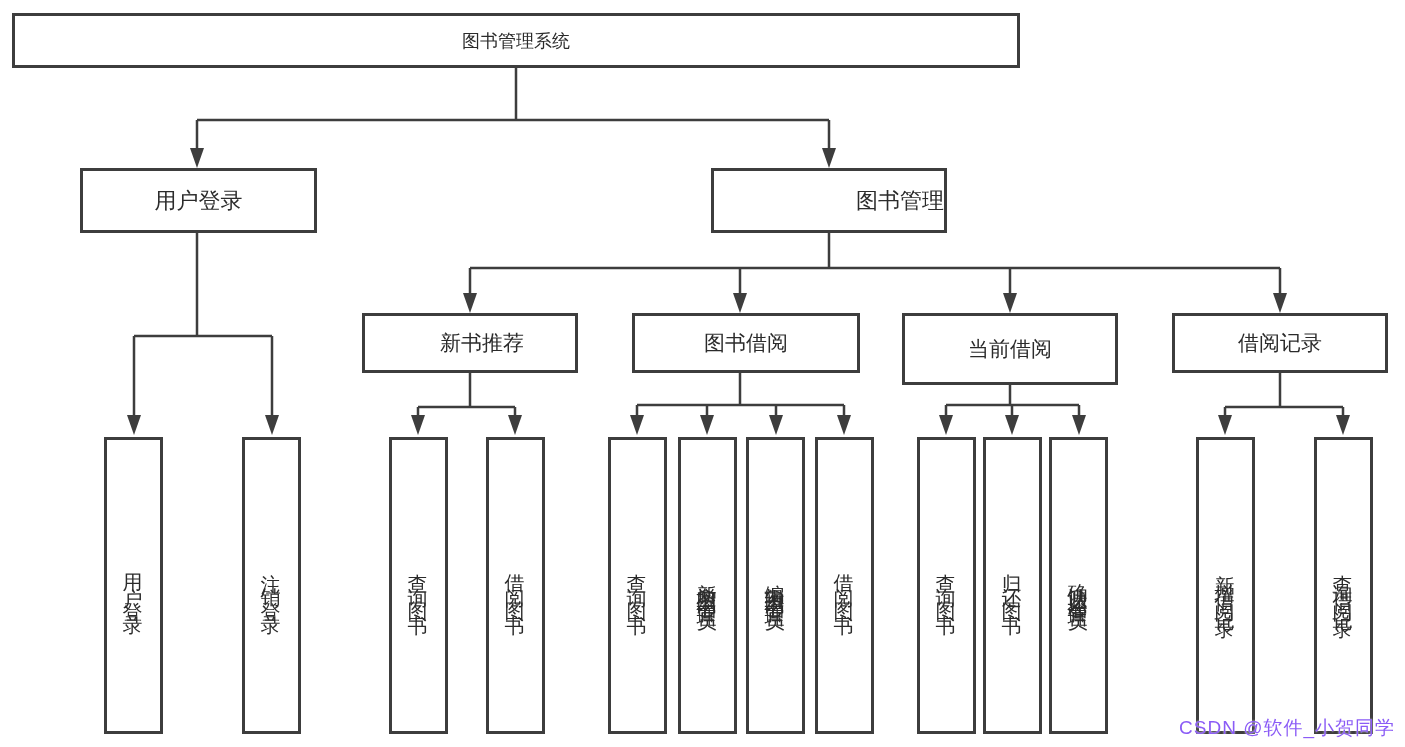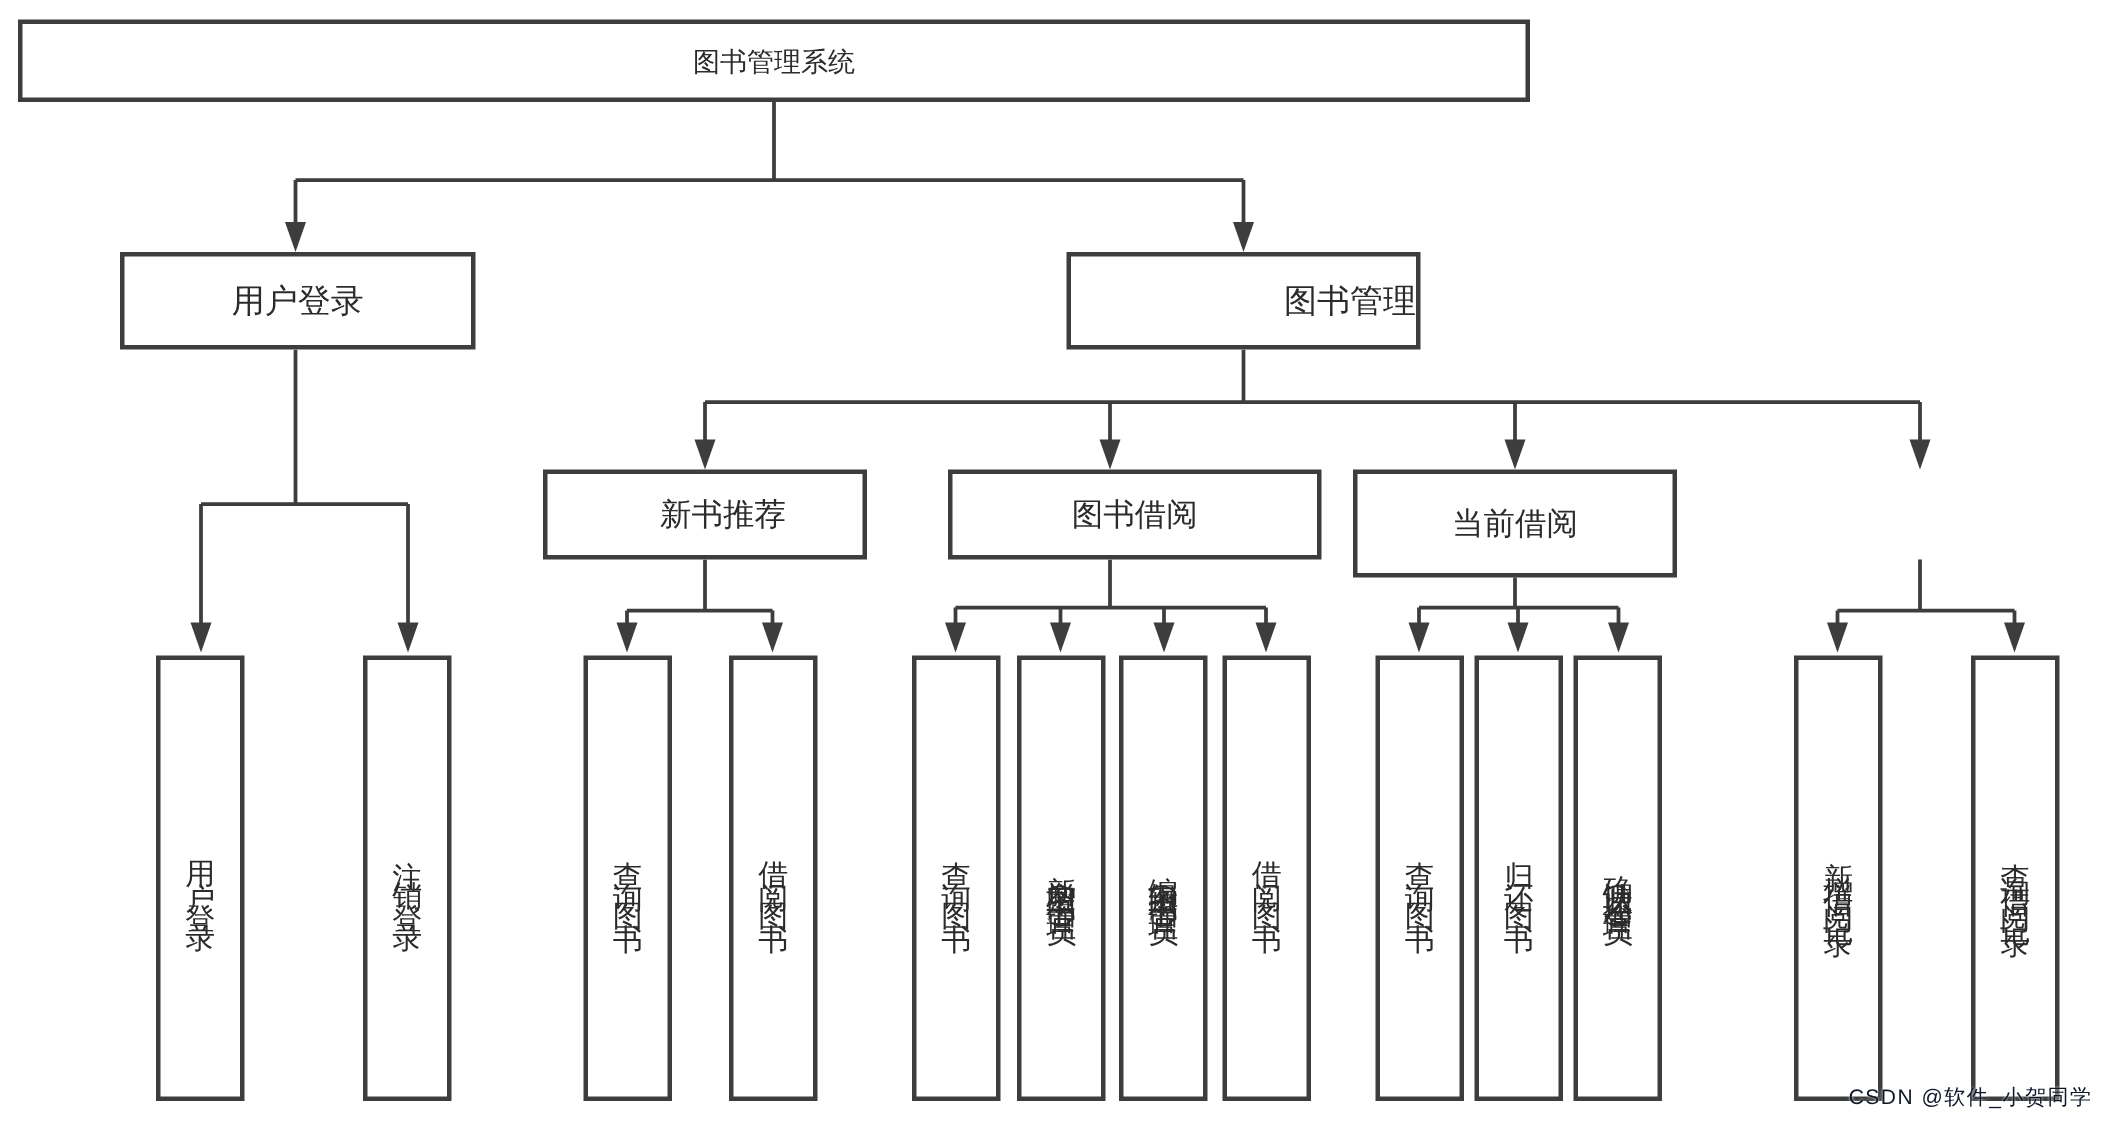--- a/index.html
+++ b/index.html
@@ -41,21 +41,21 @@
   .s4 { letter-spacing: 14px; }
   .s6 { letter-spacing: 9px; }
   .s9 { letter-spacing: 4px; }
 
   
   #n-root   { left: 12px;   top: 13px;  width: 1008px; height: 55px; }
   #n-login  { left: 80px;   top: 168px; width: 237px;  height: 65px; }
   #n-mgmt   { left: 711px;  top: 168px; width: 236px;  height: 65px; justify-content: flex-end; }
 
   #n-rec    { left: 362px;  top: 313px; width: 216px;  height: 60px; padding-left: 24px; }
-  #n-borrow { left: 632px;  top: 313px; width: 249px;  height: 60px; }
+  #n-borrow { left: 632px;  top: 313px; width: 228px;  height: 60px; }
   #n-cur    { left: 902px;  top: 313px; width: 216px;  height: 72px; font-family: Liberation Mono, monospace; }
   #n-hist   { left: 1172px; top: 313px; width: 216px;  height: 60px; }
 
   .leaf     { top: 437px; height: 297px; width: 59px; }
   #n-l-login  { left: 104px; }
   #n-l-logout { left: 242px; }
   #n-rec-q    { left: 389px; }
   #n-rec-b    { left: 486px; }
   #n-bb-q     { left: 608px; }
   #n-bb-add   { left: 678px; }
@@ -64,22 +64,22 @@
   #n-cb-q     { left: 917px; }
   #n-cb-ret   { left: 983px; }
   #n-cb-conf  { left: 1049px; }
   #n-br-add   { left: 1196px; }
   #n-br-q     { left: 1314px; }
 
   .watermark {
     position: absolute;
     right: 10px;
     bottom: 6px;
-    font-size: 14px;
-    color: #0f172a;
+    font-size: 19px;
+    color: #8b5cf6;
     text-shadow: 0 0 2px #ffffff;
     letter-spacing: 1px;
     z-index: 5;
   }
 </style>
 </head>
 <body>
 
 <div id="canvas">
 
@@ -136,20 +136,23 @@
 
   <div class="node h2" id="n-rec">
     <span>新书推荐</span>
   </div>
   <div class="node h2" id="n-borrow">
     <span>图书借阅</span>
   </div>
   <div class="node h2" id="n-cur">
     <span>当前借阅</span>
   </div>
+  <div class="node h2" id="n-hist">
+    <span>借阅记录</span>
+  </div>
 
   <div class="node leaf v s4" id="n-l-login">
     <span>用户登录</span>
   </div>
   <div class="node leaf v s4" id="n-l-logout">
     <span>注销登录</span>
   </div>
 
   <div class="node leaf v s4" id="n-rec-q">
     <span>查询图书</span>

